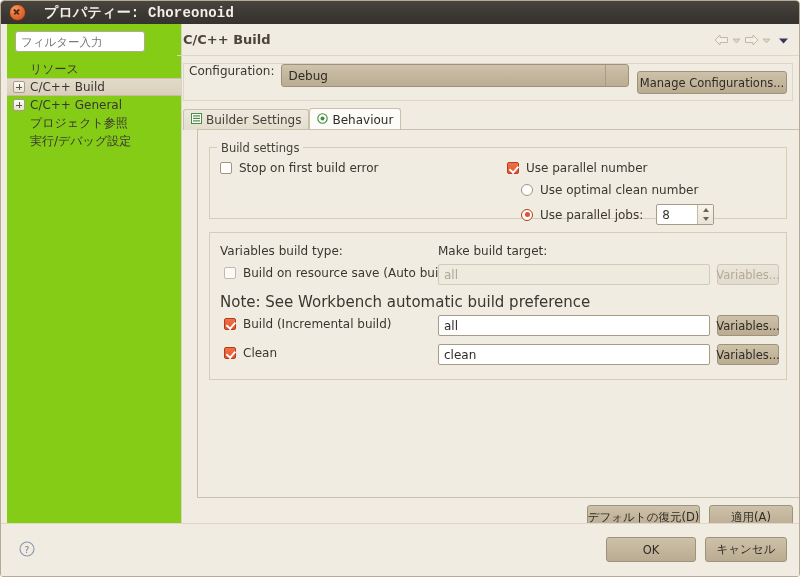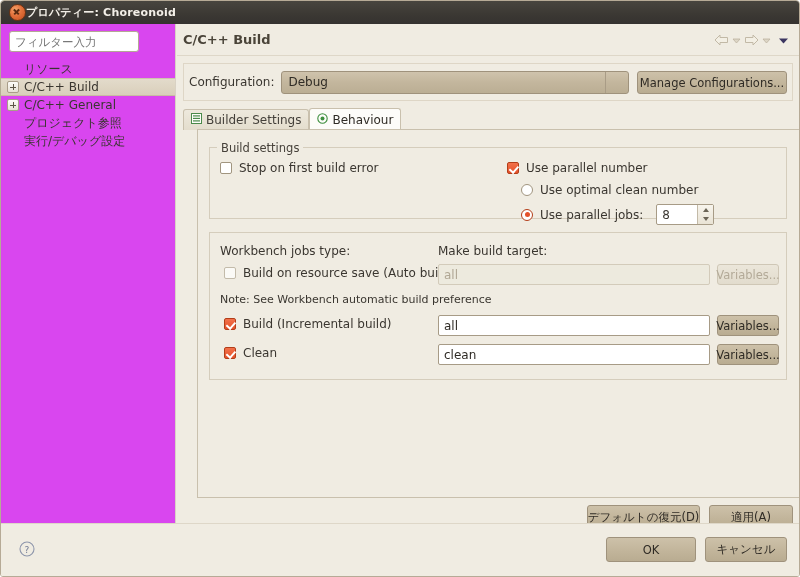--- a/index.html
+++ b/index.html
@@ -39,39 +39,40 @@
     position: relative;
     flex: 0 0 auto;
   }
   .close-btn::before, .close-btn::after {
     content: ""; position: absolute; left: 3px; top: 6px;
     width: 7px; height: 1.5px; background: #5a2a10;
   }
   .close-btn::before { transform: rotate(45deg); }
   .close-btn::after { transform: rotate(-45deg); }
   .title-text {
-    margin-left: 0;
+    margin-left: 18px;
     color: #f3efe8;
-    font-size: 11px;
+    font-size: 14px;
     font-weight: bold;
     letter-spacing: .2px;
+    font-family: Liberation Mono, monospace;
   }
 
   
   .content {
     position: absolute; left: 0; top: 23px;
     width: 800px; height: 554px;
     background: #f0ece2;
   }
 
   
   .leftpane {
-    position: absolute; left: 0; top: 0;
+    position: absolute; left: 6px; top: 0;
     width: 175px; height: 509px;
-    background: #d946ef;
+    background: #84cc16;
     border-right: 1px solid #d9d2c4;
     box-sizing: border-box;
   }
   .filter-wrap { padding: 7px 8px 0 8px; }
   .filter-input {
     box-sizing: border-box;
     width: 130px; height: 21px;
     border: 1px solid #b4a894;
     border-radius: 3px;
     background: #fff;
@@ -136,21 +137,21 @@
 
   
   .config-box {
     position: absolute; left: 6px; top: 39px;
     width: 610px; height: 38px;
     box-sizing: border-box;
     border: 1px solid #ded6c6;
     background: #f0ece2;
   }
   .config-inner {
-    display: flex; align-items: center; height: 100%;
+    display: flex; align-items: flex-start; height: 100%;
     padding-left: 5px;
   }
   .config-label { font-size: 12px; color: #3a3630; margin-right: 7px; }
   .combo {
     box-sizing: border-box;
     width: 348px; height: 23px;
     border: 1px solid #9f927c;
     border-radius: 3px;
     background: linear-gradient(to bottom, #cfc3ac 0%, #c3b69d 50%, #bbae94 100%);
     display: flex; align-items: center;
@@ -317,21 +318,21 @@
     position: absolute; right: 0; top: 0; bottom: 0; width: 15px;
     border-left: 1px solid #c3baa8;
     background: linear-gradient(to bottom, #f7f4ec, #e9e3d5);
     display: flex; flex-direction: column;
     align-items: center; justify-content: space-around;
   }
   .spin-up, .spin-dn { width: 0; height: 0; }
   .spin-up { border-left: 3.5px solid transparent; border-right: 3.5px solid transparent; border-bottom: 4px solid #6b6455; }
   .spin-dn { border-left: 3.5px solid transparent; border-right: 3.5px solid transparent; border-top: 4px solid #6b6455; }
 
-  .note { font-size: 11px; color: #3a3630; }
+  .note { font-size: 15px; color: #3a3630; }
   .sublabel { font-size: 12px; color: #3a3630; }
 
   
   .apply-row {
     position: absolute; left: 6px; top: 481px; width: 610px;
     display: flex; justify-content: flex-end; gap: 9px;
   }
   .apply-row .btn { height: 24px; }
 
   
@@ -498,21 +499,21 @@
               <span class="spin-btns">
                 <span class="spin-up"></span>
                 <span class="spin-dn"></span>
               </span>
             </span>
           </div>
         </div>
 
         <div class="group" id="group-workbench">
 
-          <span class="sublabel" style="position:absolute; left:10px; top:11px;">Workbench jobs type:</span>
+          <span class="sublabel" style="position:absolute; left:10px; top:11px;">Variables build type:</span>
           <span class="sublabel" style="position:absolute; left:228px; top:11px;">Make build target:</span>
 
           <div class="chk-row" style="position:absolute; left:14px; top:33px;">
             <span class="checkbox disabled"></span>
             <span class="sublabel">Build on resource save (Auto build)</span>
           </div>
           <div class="txtfield disabled" style="position:absolute; left:228px; top:31px; width:272px;">
             <span>all</span>
           </div>
           <div class="btn disabled" style="position:absolute; left:507px; top:31px; width:62px; height:21px;">Variables...</div>

